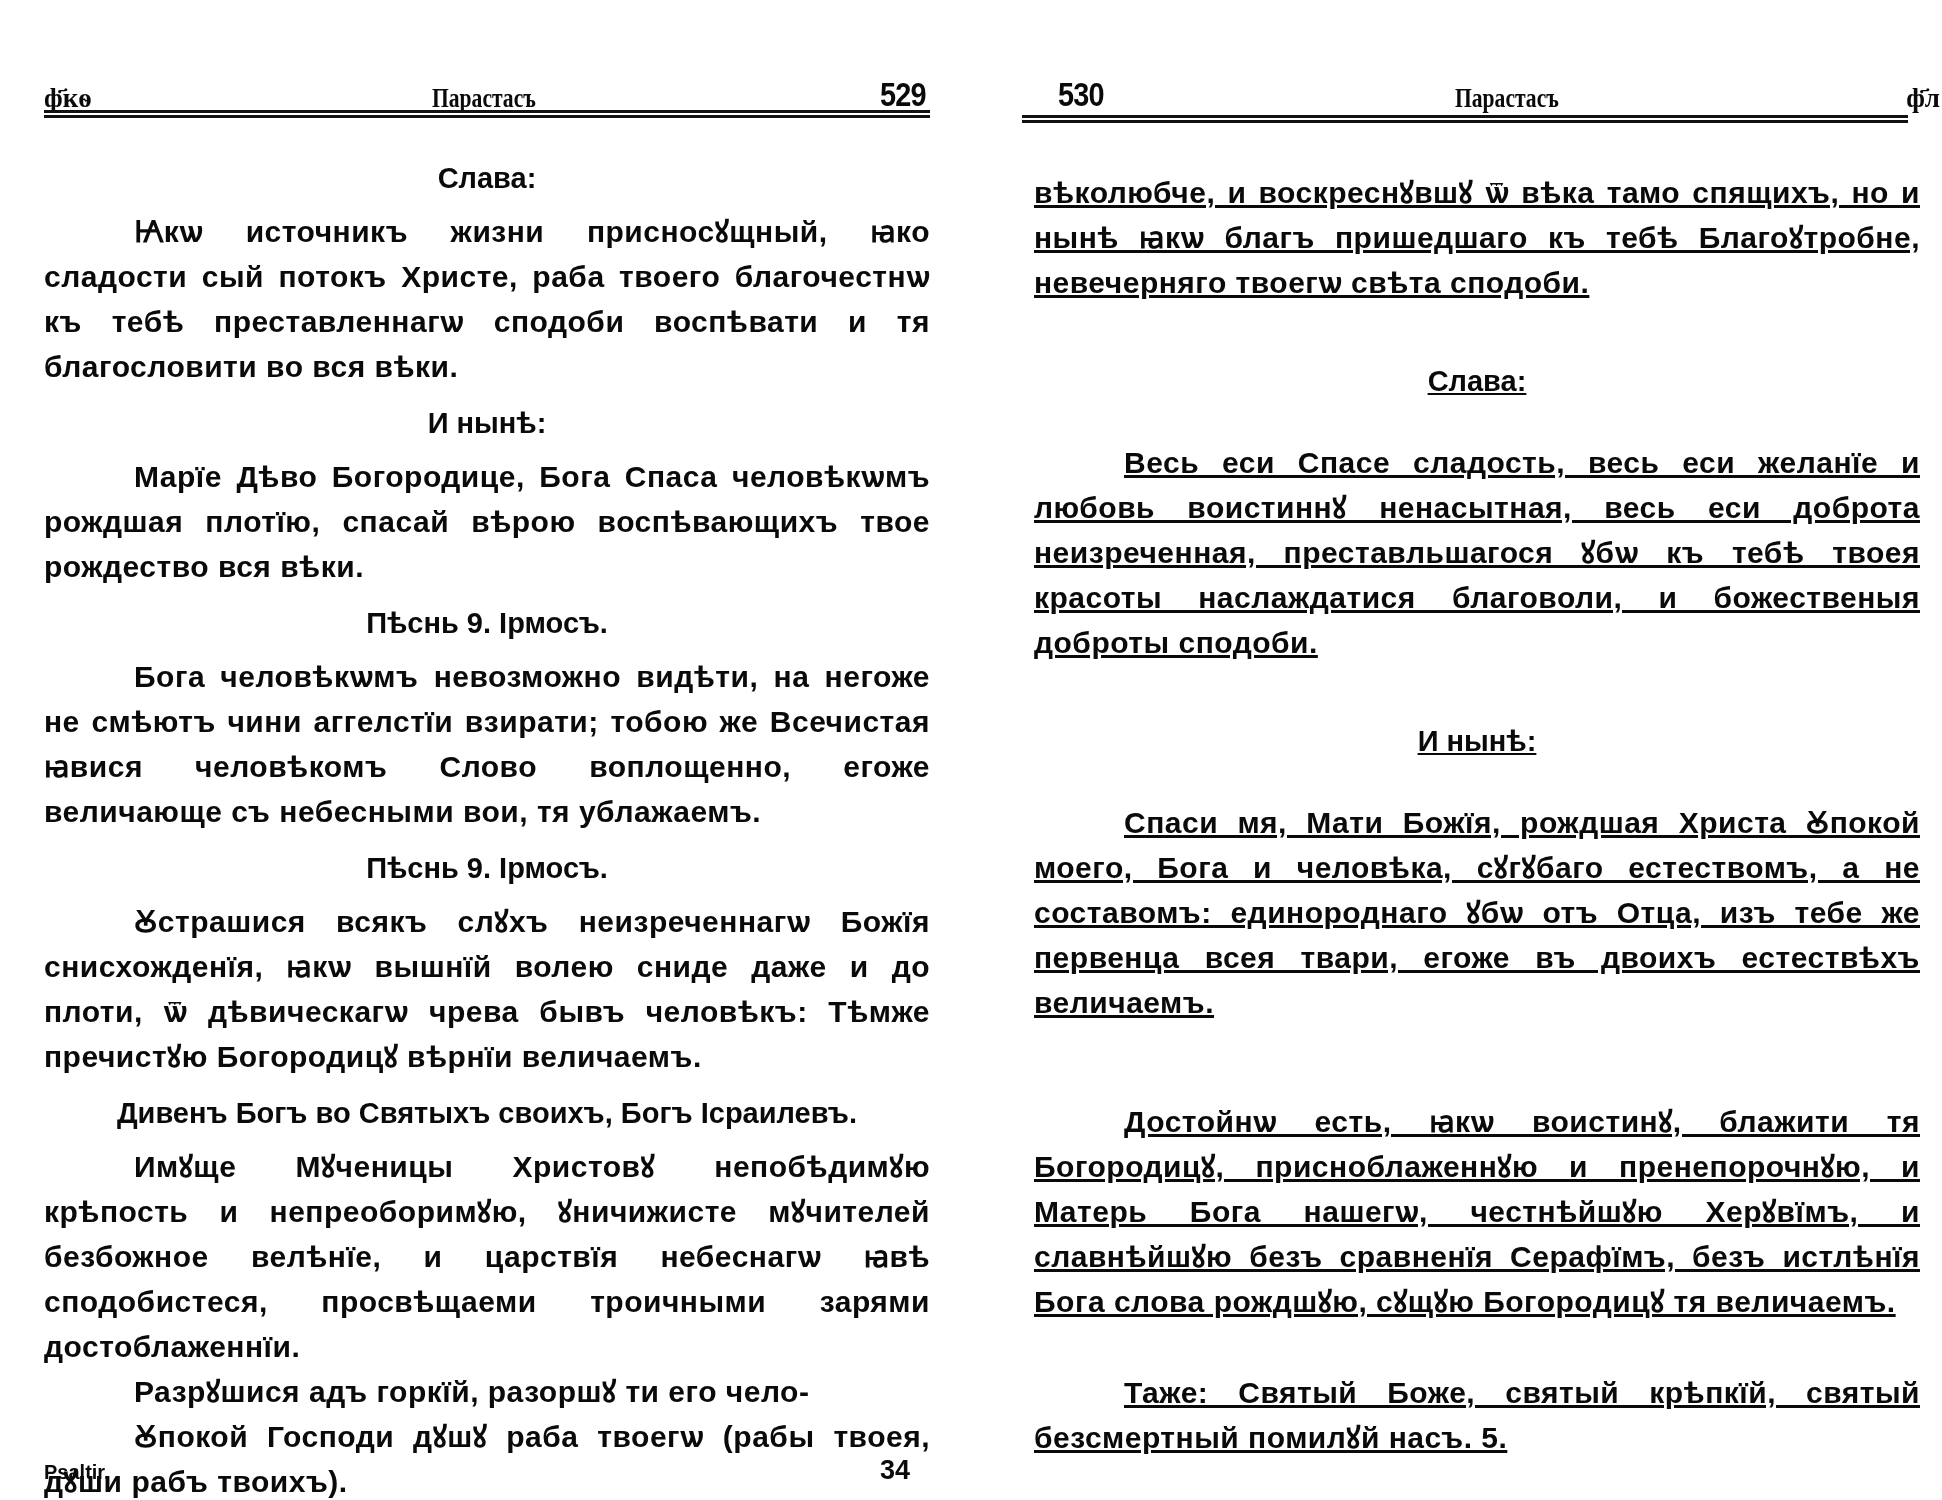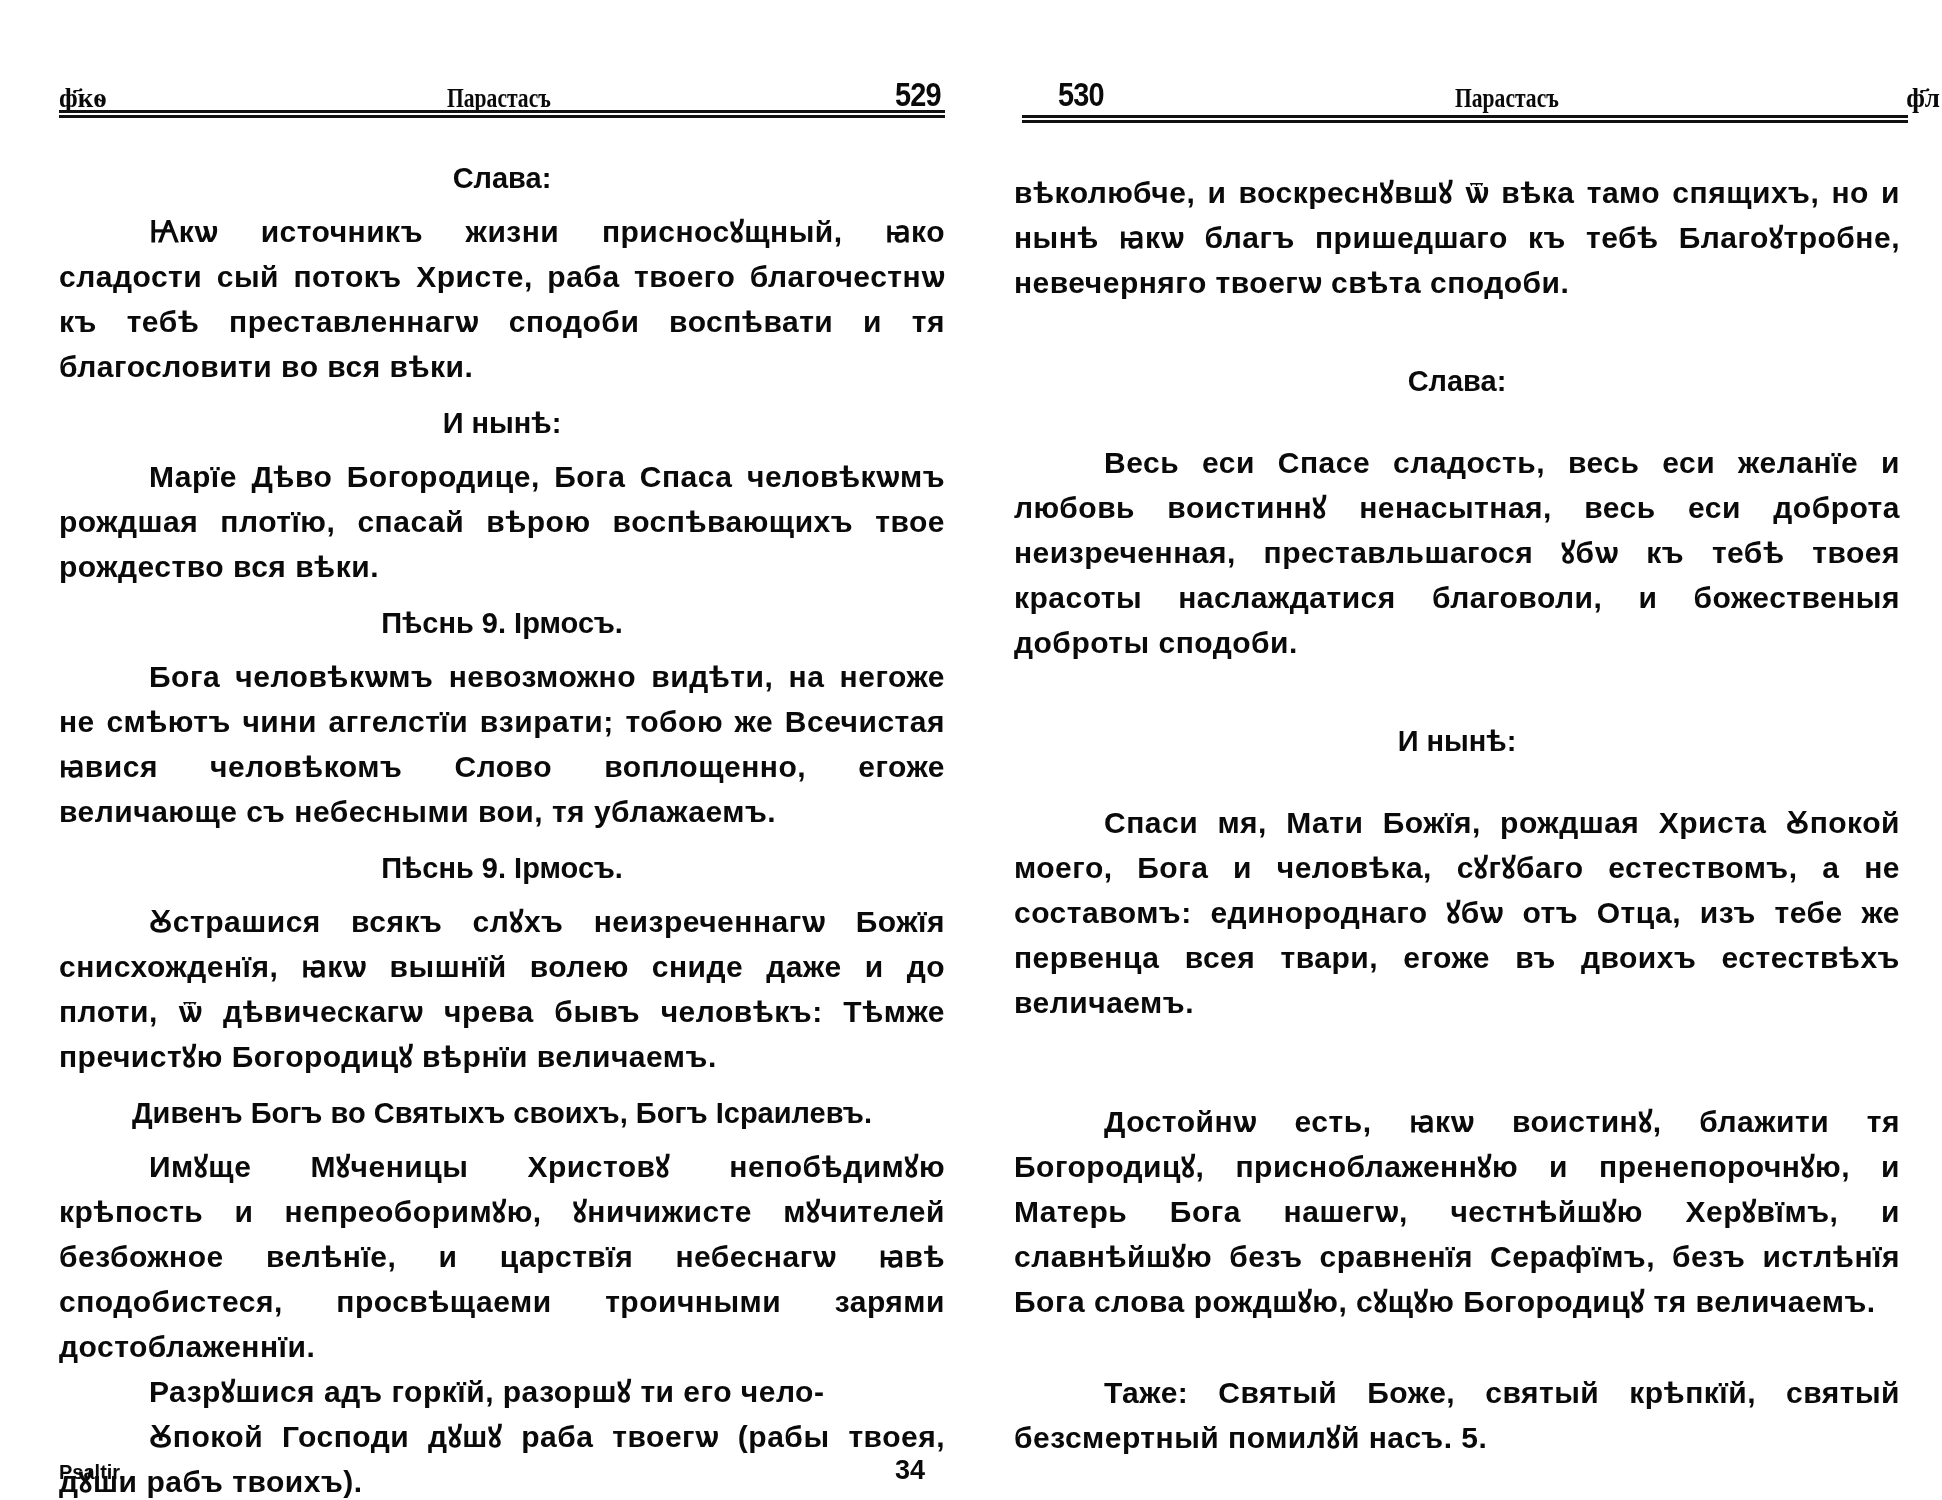--- a/index.html
+++ b/index.html
@@ -4,21 +4,21 @@
 <style>
   html, body { margin: 0; padding: 0; background: #ffffff; }
   body {
     width: 1942px; height: 1500px; position: relative; overflow: hidden;
     font-family: "Liberation Sans Narrow", "Liberation Sans", sans-serif;
     color: #0a0a0a;
   }
   .page {
     position: absolute; top: 0; height: 1500px;
   }
-  .page.left { left: 15px; width: 960px; }
+  .page.left { left: 0; width: 960px; }
   .page.right { left: 982px; width: 960px; }
 
   .running-head {
     position: absolute; top: 64px; height: 50px;
     display: flex; align-items: flex-end; justify-content: space-between;
   }
   .left .running-head { left: 44px; width: 886px; }
   .right .running-head { left: 44px; width: 886px; margin-left: 28px; }
   .rh-num { font-family: "Liberation Sans", sans-serif; font-size: 34px; font-weight: bold; transform: scaleX(0.85); letter-spacing: -1px; }
   .rh-title { font-family: "Liberation Serif", serif; font-size: 27px; font-weight: bold; transform: scaleX(0.8); }
@@ -31,21 +31,21 @@
   .left .rule { top: 110px; left: 44px; width: 886px; }
   .right .rule { top: 115px; left: 40px; width: 886px; }
 
   .body-text {
     position: absolute; font-weight: bold;
     font-family: "Liberation Sans", sans-serif;
     font-size: 30px; line-height: 45px;
     transform-origin: 0 0;
   }
   .left .body-text { top: 148px; left: 44px; width: 886px; }
-  .right .body-text { top: 170px; left: 32px; width: 886px; }
+  .right .body-text { top: 170px; left: 52px; width: 886px; text-decoration: underline; }
 
   .heading { text-align: center; font-size: 29px; margin: 8px; }
   .para { text-align: justify; text-indent: 90px; margin: 0; letter-spacing: 0.5px; }
   .para.noindent { text-indent: 0; }
   .gap-s { height: 4px; }
   .gap-m { height: 28px; }
   .gap-l { height: 46px; }
 
   .footer {
     position: absolute; top: 1455px; left: 44px; width: 886px;

